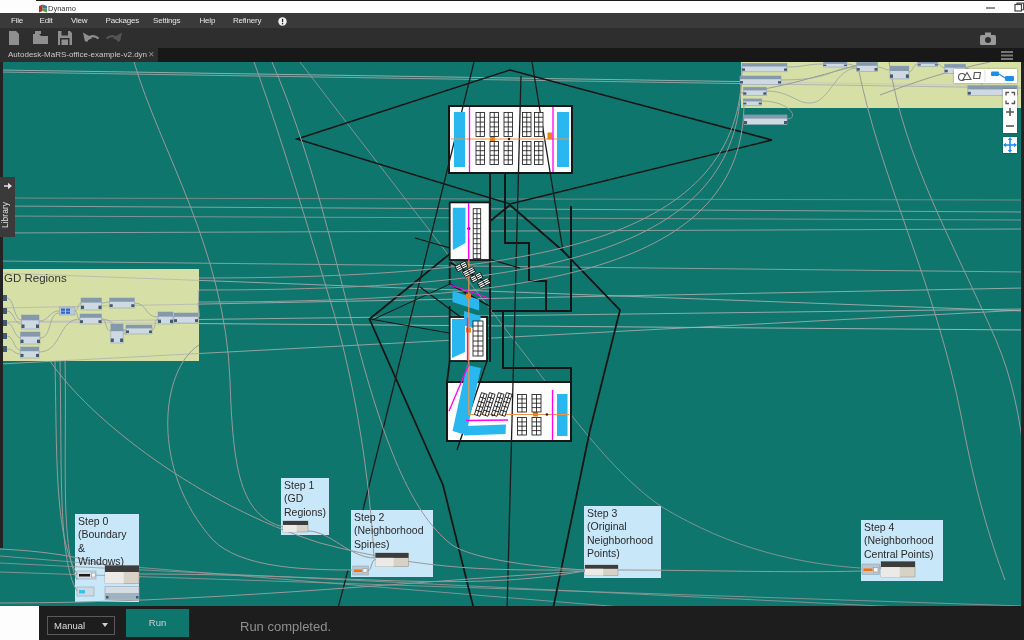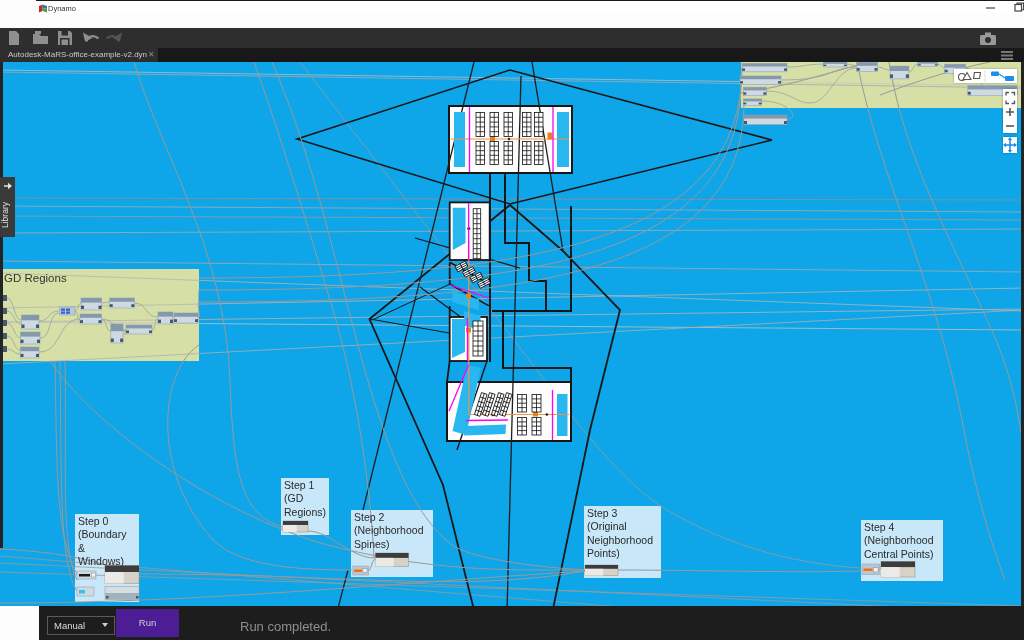--- a/index.html
+++ b/index.html
@@ -13,27 +13,27 @@
   #menubar{left:0;top:13px;width:1024px;height:15px;background:#3a3a3a;}
   .menu-item{position:absolute;top:3px;font-size:8px;letter-spacing:-0.2px;color:#e6e6e6;}
   
   #toolbar{left:0;top:28px;width:1024px;height:20px;background:#2e2e2e;}
   
   #tabbar{left:0;top:48px;width:1024px;height:14px;background:#181818;}
   #tab{left:0;top:0;width:158px;height:14px;background:#2d2d2d;}
   #tab-label{left:8px;top:2px;font-size:8px;color:#c9c9c9;}
   #tab-x{left:148px;top:2px;font-size:8px;color:#8a8a8a;}
   
-  #canvas{left:0;top:62px;width:1024px;height:544px;background:#0ea5e9;overflow:hidden;}
+  #canvas{left:0;top:62px;width:1024px;height:544px;background:#0f766e;overflow:hidden;}
   
   #statusbar{left:0;top:606px;width:1024px;height:34px;background:#1d1d1d;margin-left:39px;}
   #manualbox{left:8px;top:10px;width:66px;height:17px;border:1px solid #5a5a5a;color:#dcdcdc;font-size:9.5px;}
   #manualbox span{position:absolute;left:6px;top:3px;}
   #manualcaret{position:absolute;right:6px;top:6px;width:0;height:0;border-left:3.5px solid transparent;border-right:3.5px solid transparent;border-top:4.5px solid #cfcfcf;}
-  #runbtn{left:77px;top:3px;width:63px;height:28px;background:#4c1d95;color:#cfcfcf;font-size:9.5px;text-align:center;line-height:28px;}
+  #runbtn{left:87px;top:3px;width:63px;height:28px;background:#0f766e;color:#cfcfcf;font-size:9.5px;text-align:center;line-height:28px;}
   #runmsg{left:201px;top:13px;font-size:13px;color:#8f8f8f;}
   
   #libtab{left:0;top:177px;width:15px;height:60px;background:#3a3a3a;}
   #libtxt{position:absolute;left:-15px;top:26px;width:40px;transform:rotate(-90deg);font-size:8.5px;color:#e0e0e0;text-align:left;}
   
   #rightstrip{left:1021px;top:62px;width:3px;height:544px;background:#232323;}
   #leftstrip{left:0px;top:62px;width:3px;height:486px;background:#232323;}
   
   .panel{position:absolute;background:#fff;box-shadow:0 0 2px rgba(0,0,0,.35);}
 </style>
@@ -619,20 +619,34 @@
     </svg>
     <div id="title-text" class="abs">Dynamo</div>
     <svg class="abs" style="left:940px;top:0px" width="84" height="14" viewBox="0 0 84 14">
       <line x1="10" y1="7" x2="19" y2="7" stroke="#444" stroke-width="1.2"></line>
       <rect x="39" y="3.5" width="6.5" height="6.5" fill="none" stroke="#444" stroke-width="1.2"></rect>
       <path d="M41,3.5 v-1.4 h6.6 v6.6 h-1.6" fill="none" stroke="#444" stroke-width="1.1"></path>
       <path d="M66,3.5 l7,7 M73,3.5 l-7,7" stroke="#444" stroke-width="1.2"></path>
     </svg>
   </div>
 
+  <div id="menubar" class="abs">
+    <div class="menu-item" style="left:11px">File</div>
+    <div class="menu-item" style="left:39.5px">Edit</div>
+    <div class="menu-item" style="left:71px">View</div>
+    <div class="menu-item" style="left:105.5px">Packages</div>
+    <div class="menu-item" style="left:153px">Settings</div>
+    <div class="menu-item" style="left:199.5px">Help</div>
+    <div class="menu-item" style="left:233px">Refinery</div>
+    <svg class="abs" style="left:278px;top:3.5px" width="9" height="9" viewBox="0 0 9 9">
+      <circle cx="4.5" cy="4.5" r="4.2" fill="#f2f2f2"></circle>
+      <rect x="3.9" y="1.8" width="1.3" height="3.4" fill="#2b2b2b"></rect>
+      <rect x="3.9" y="6" width="1.3" height="1.4" fill="#2b2b2b"></rect>
+    </svg>
+  </div>
 
   <div id="toolbar" class="abs">
     <svg class="abs" style="left:0;top:0" width="1024" height="20" viewBox="0 0 1024 20">
 
       <path d="M9,3 h7 l3,3 v11 h-10 z" fill="#8f8f8f"></path>
 
       <path d="M33,6 h6 l2,2 h7 v8 h-15 z" fill="#8f8f8f"></path>
       <rect x="35" y="3" width="6" height="3" fill="#8f8f8f"></rect>
 
       <path d="M58,3 h12 l2,2 v12 h-14 z" fill="#8f8f8f"></path>

